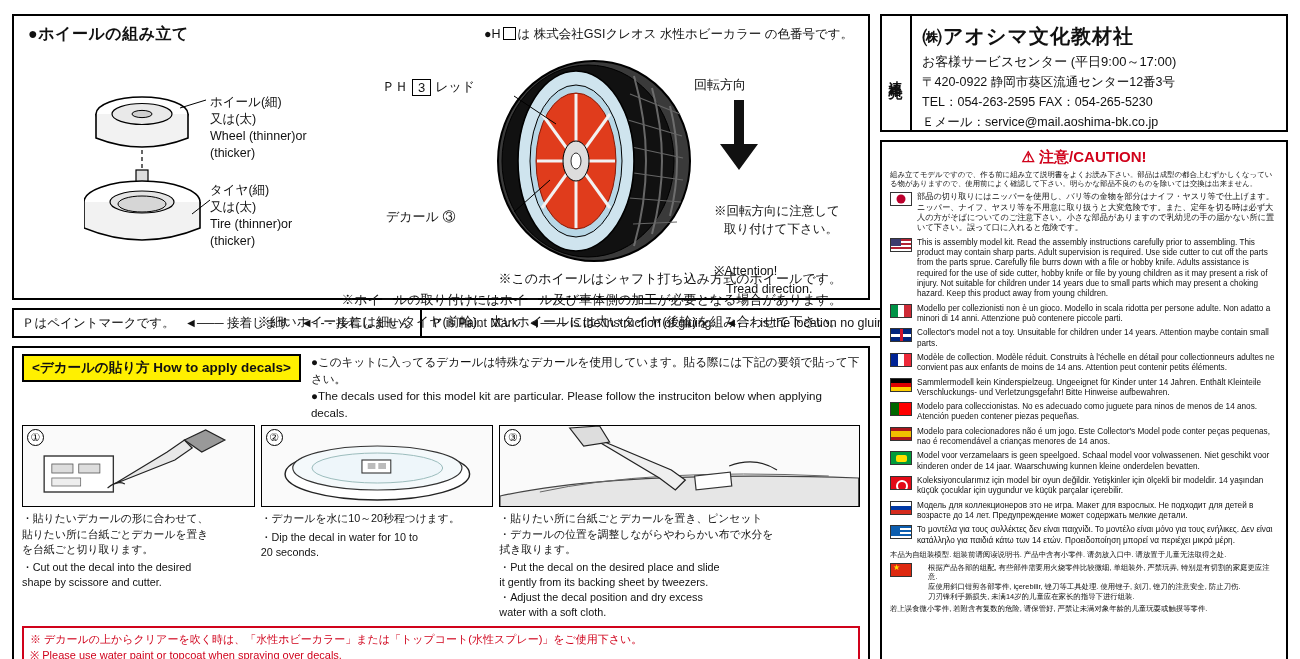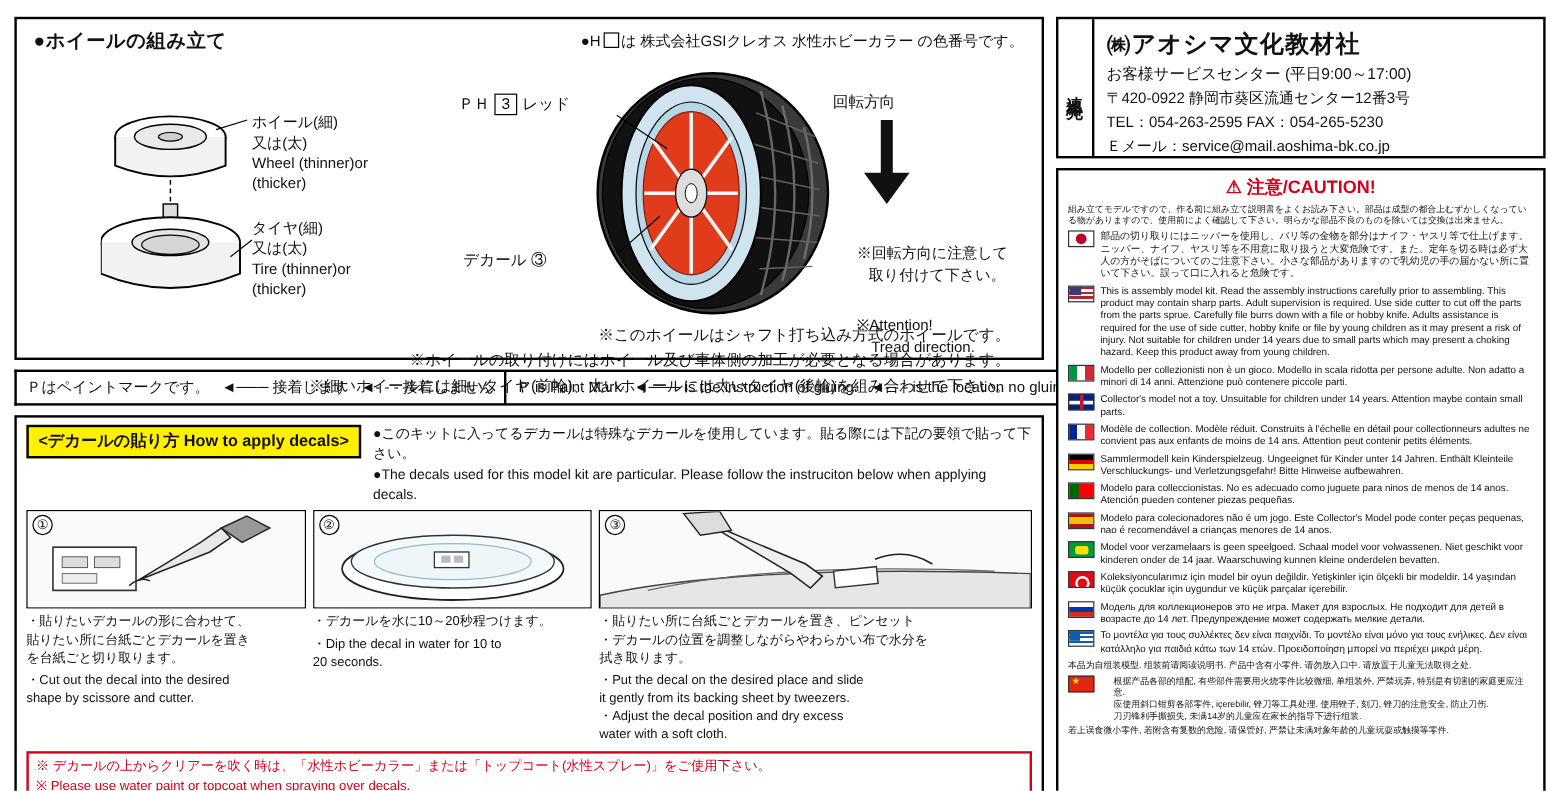--- a/index.html
+++ b/index.html
@@ -191,21 +191,21 @@
               <path d="M53 107 L131 107"></path>
             </g>
             <ellipse cx="92" cy="107" rx="13" ry="20" fill="#ddd" stroke="#000" stroke-width="1"></ellipse>
             <ellipse cx="92" cy="107" rx="5" ry="8" fill="#fff" stroke="#000" stroke-width="0.8"></ellipse>
 
             <line x1="30" y1="42" x2="72" y2="70" stroke="#000" stroke-width="1"></line>
             <line x1="30" y1="158" x2="66" y2="126" stroke="#000" stroke-width="1"></line>
           </svg>
         </div>
 
-        <div class="abs" style="left:368px; top:62px; font-size:13px; display:flex; gap:4px;">
+        <div class="abs" style="left:368px; top:62px; font-size:13px; display:flex; align-items:center; gap:4px;">
           <span>ＰＨ</span>
           <span style="border:1.4px solid #000; padding:0 5px;">3</span>
           <span>レッド</span>
         </div>
 
         <div class="abs" style="left:372px; top:192px; font-size:13px;">デカール ③</div>
 
         <div class="abs" style="left:680px; top:60px; font-size:13px;">回転方向</div>
         <div class="abs" style="left:700px; top:84px;">
           <svg width="50" height="72" viewBox="0 0 50 72">

